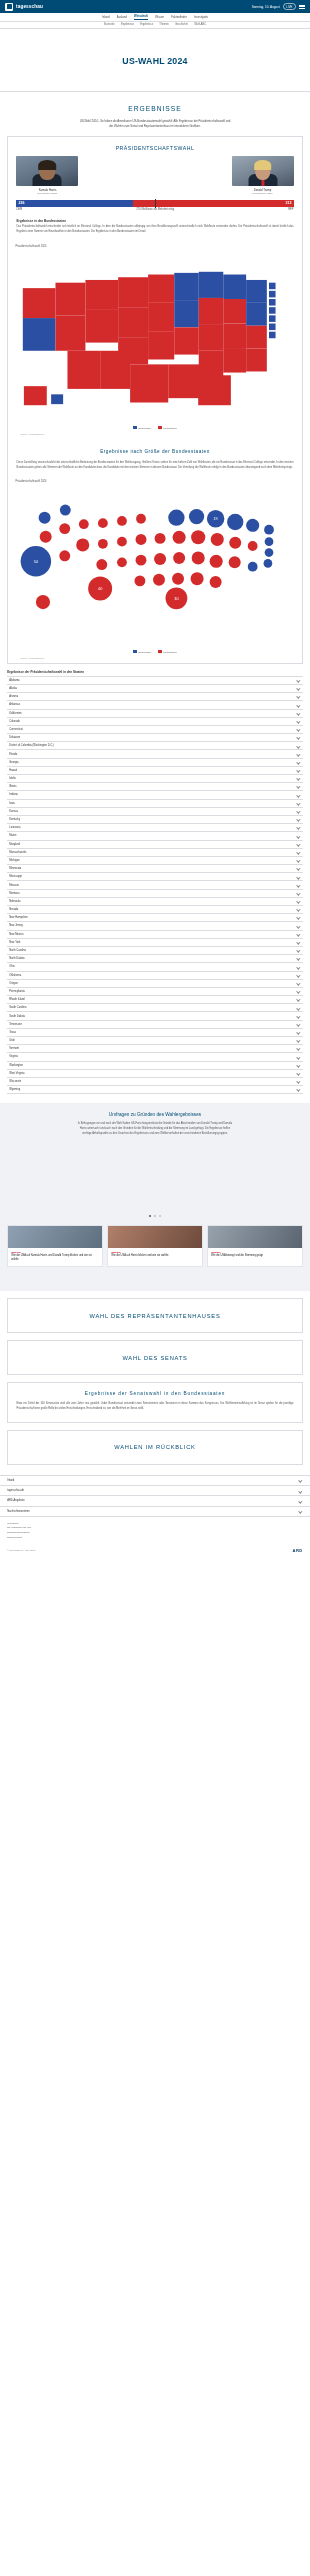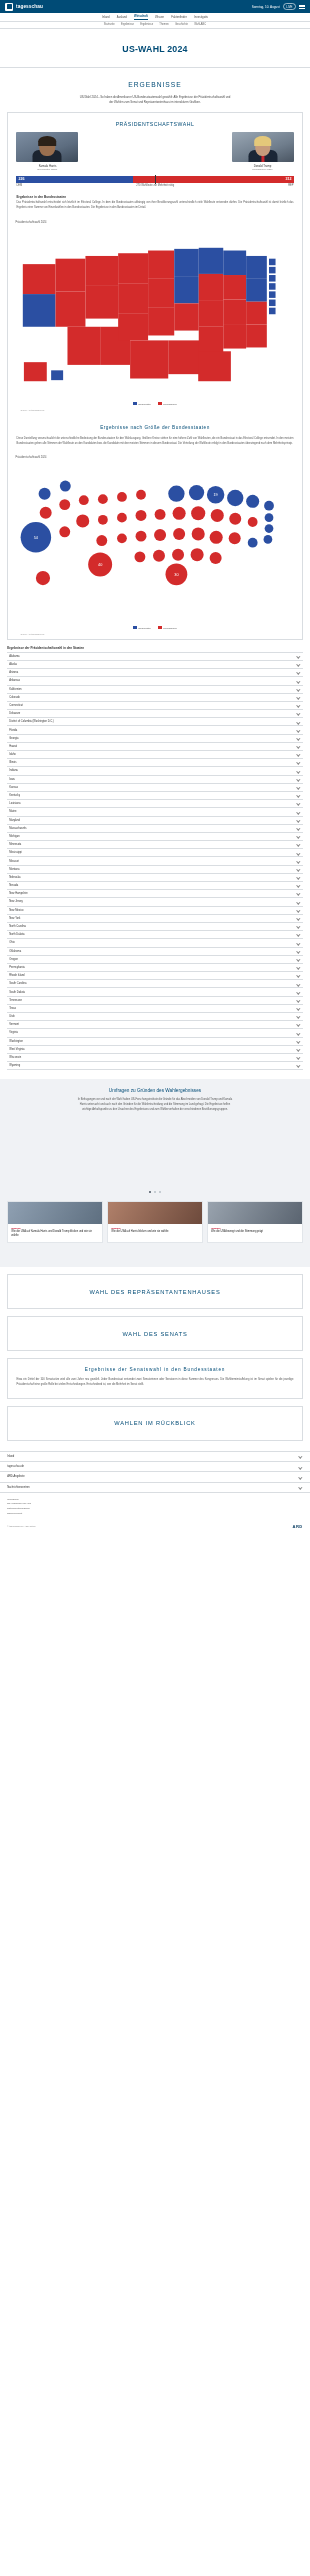--- a/index.html
+++ b/index.html
@@ -49,21 +49,21 @@
   .navbar span.active{color:var(--ts-blue);font-weight:bold;border-bottom:0.8px solid var(--ts-blue);padding-bottom:0.5px;}
   .subnav{
     height:7.2px;display:flex;align-items:center;justify-content:center;gap:6.2px;
     font-size:2.6px;color:#6a6a6a;border-bottom:0.5px solid var(--line);
   }
 
   
   .hero{
     padding:11.4px 0 8.3px;text-align:center;border-bottom:0.5px solid var(--line);
   }
-  .hero h1{margin:4px;font-size:8.8px;color:var(--ts-blue);font-weight:bold;letter-spacing:0.2px;}
+  .hero h1{margin:16px;font-size:8.8px;color:var(--ts-blue);font-weight:bold;letter-spacing:0.2px;}
 
   .section-head{
     text-align:center;padding:13.4px 0 2.1px;
   }
   .section-head h2{
     margin:0;font-size:6.7px;color:var(--ts-blue);font-weight:normal;letter-spacing:1px;
   }
   .lead{
     font-size:2.8px;color:#4a4a4a;line-height:1.8;text-align:center;
     max-width:155px;margin:5.2px auto 0;

